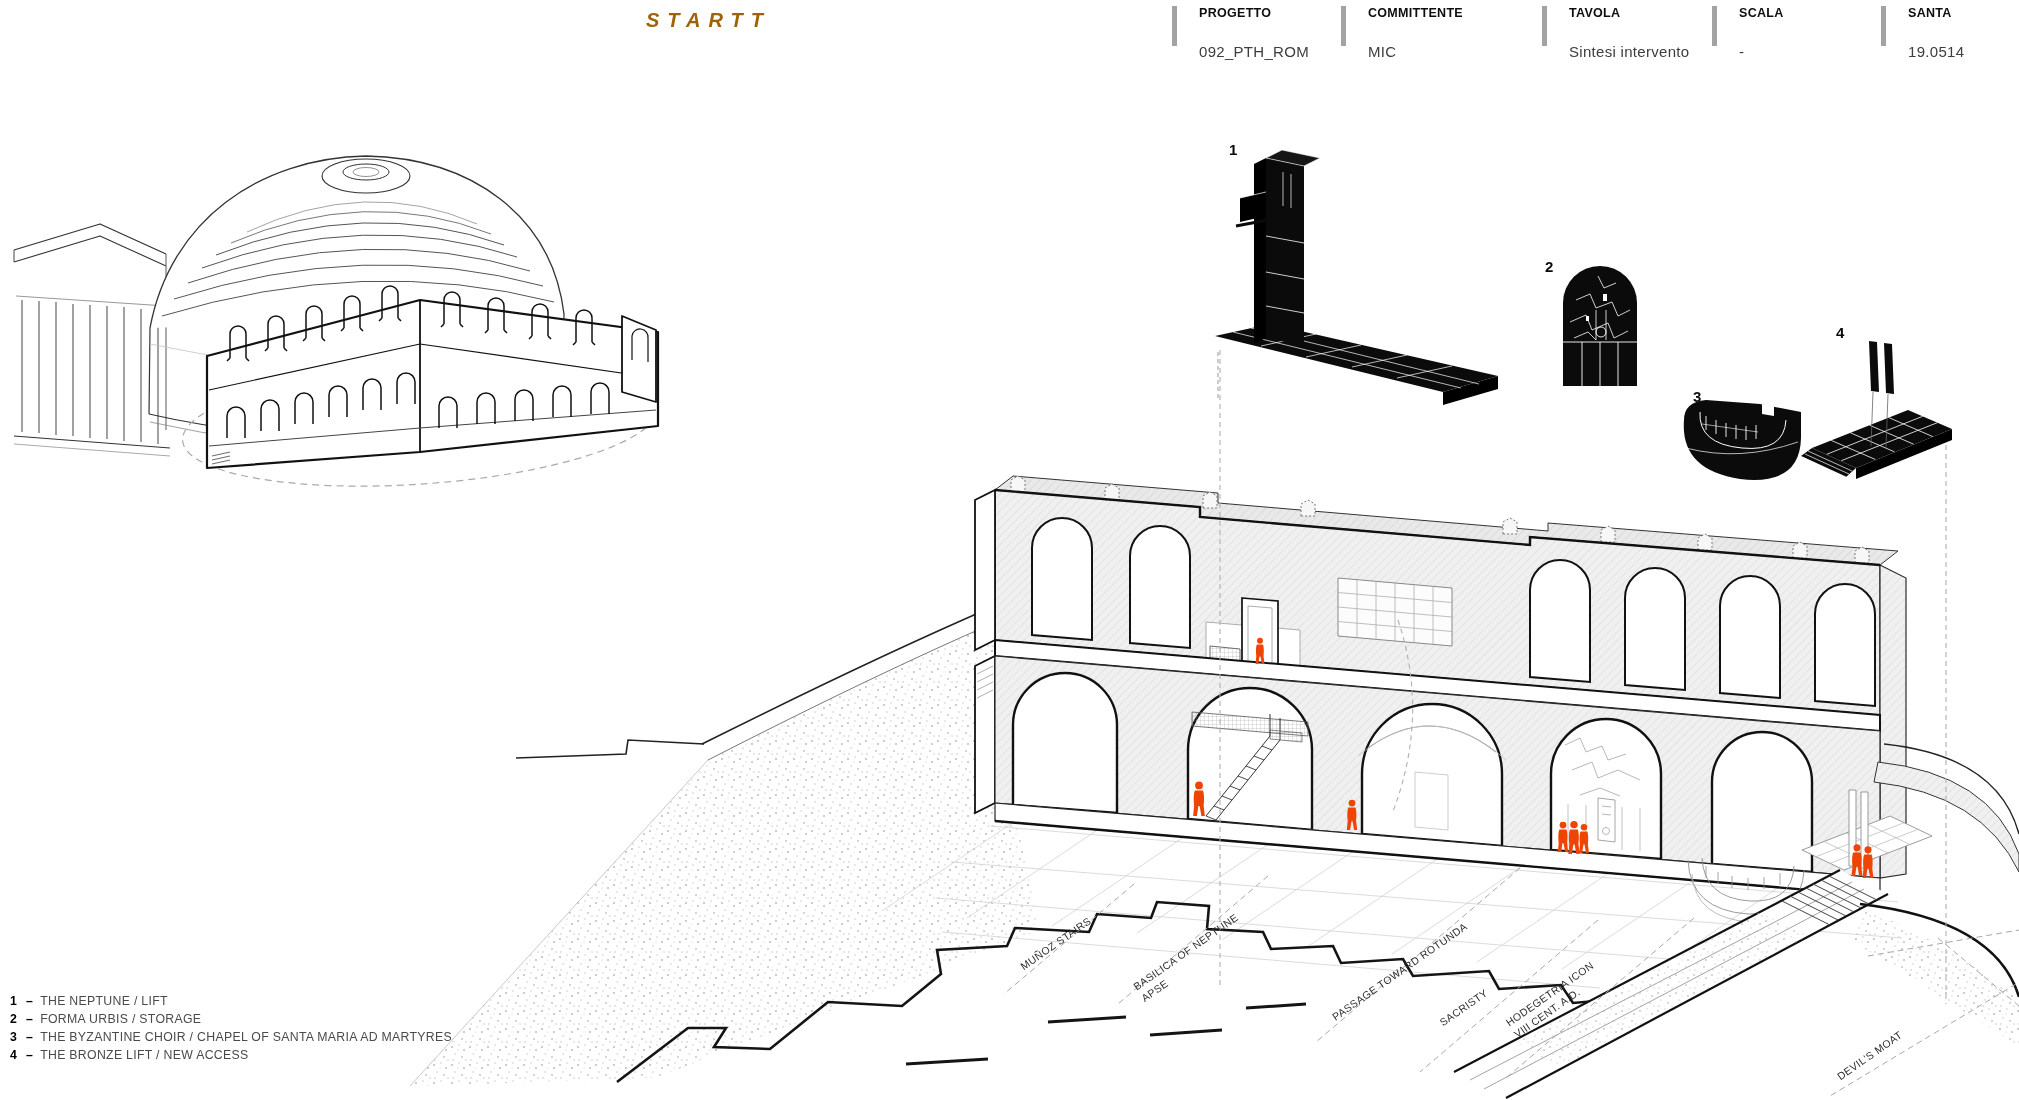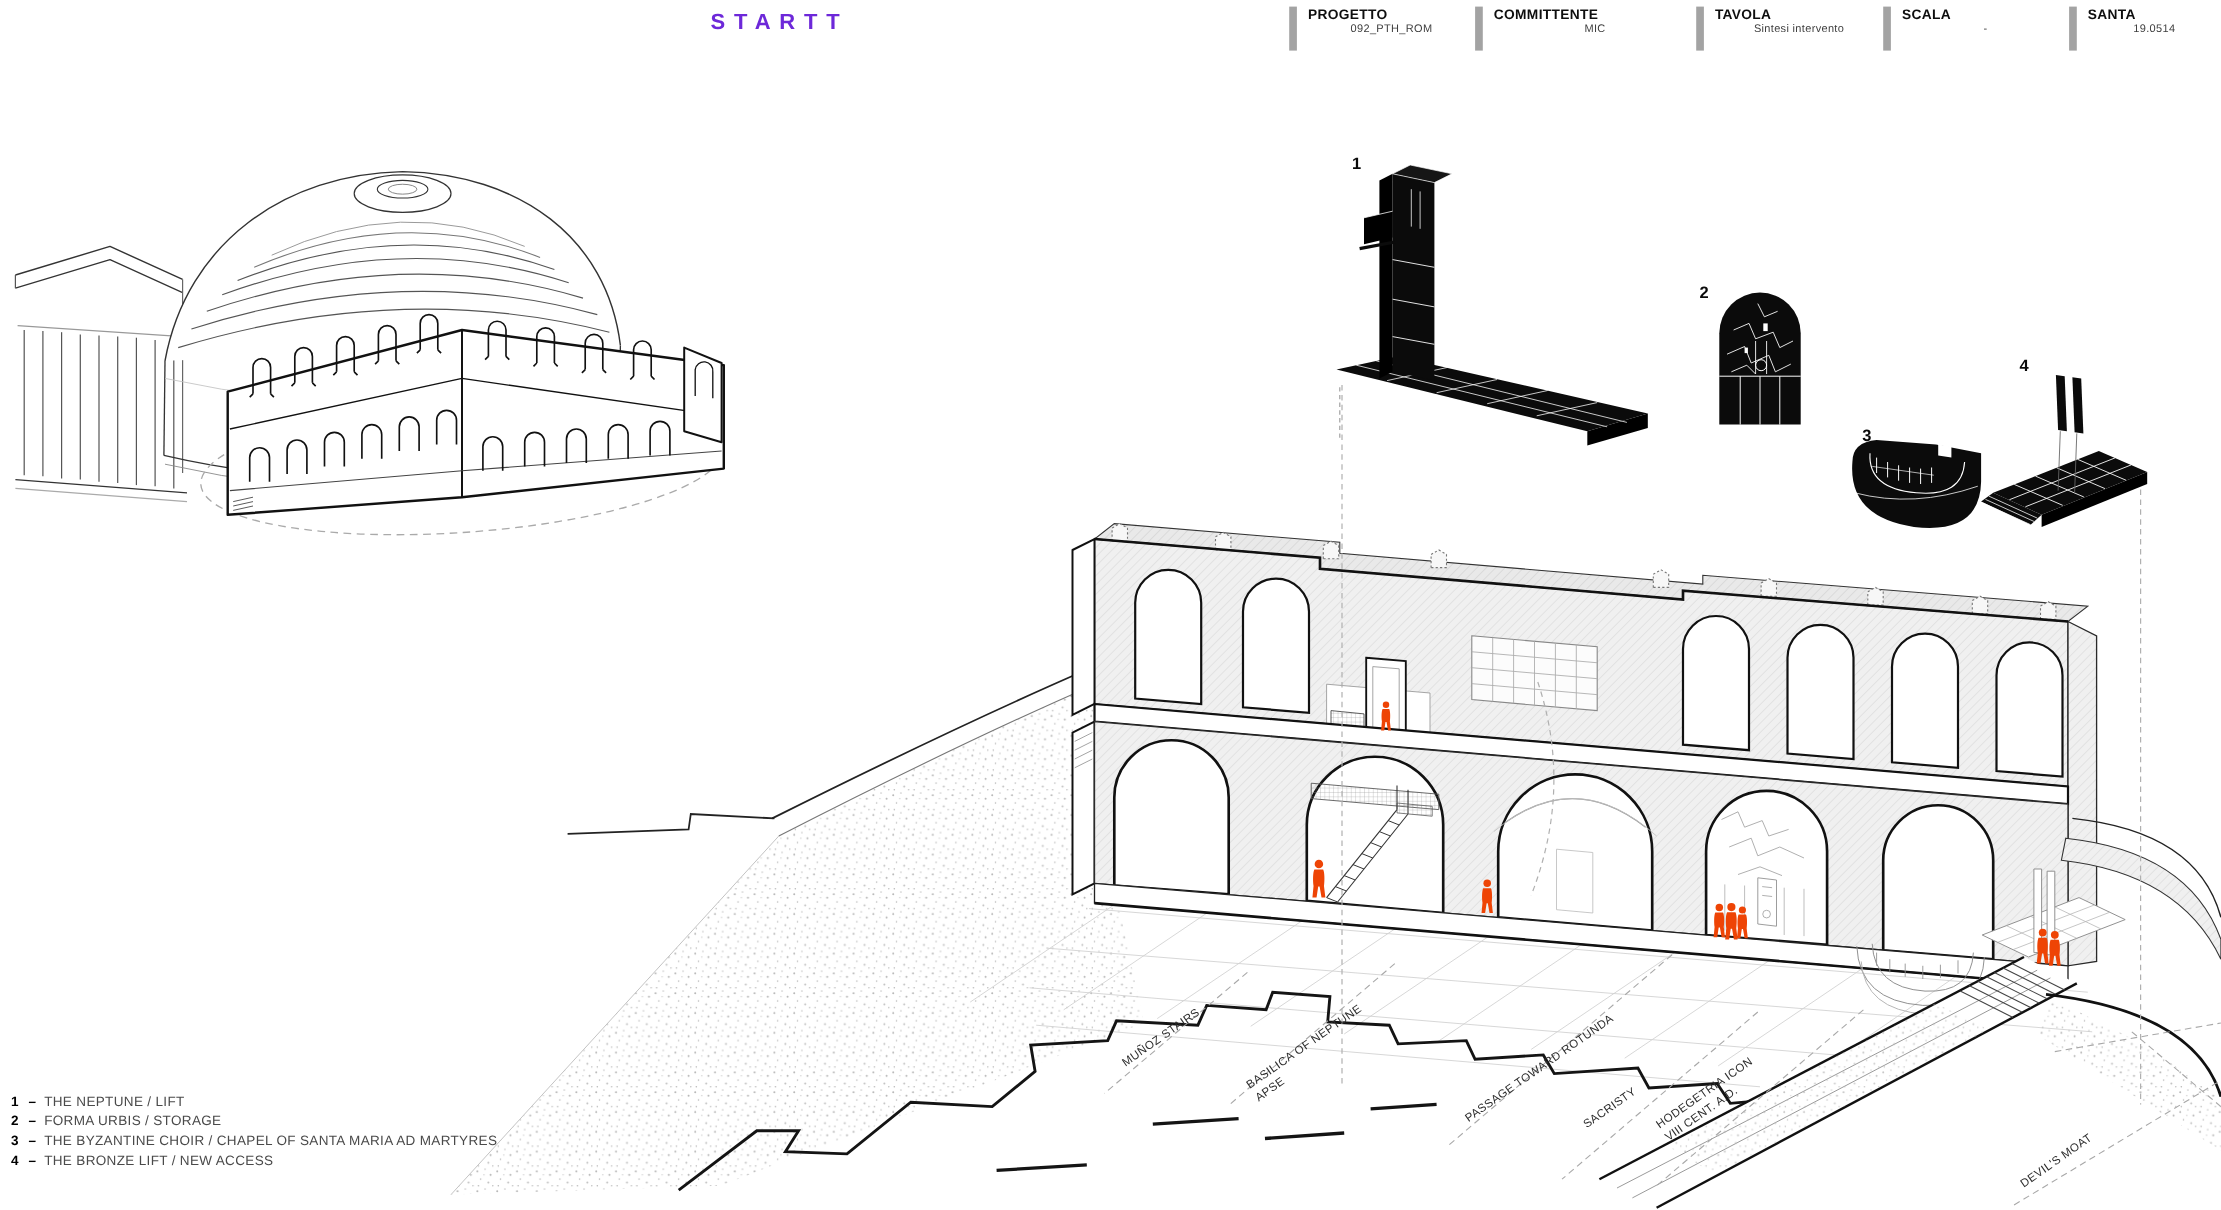--- a/index.html
+++ b/index.html
@@ -1,22 +1,22 @@
 <!DOCTYPE html>
 <html><head>
 <meta charset="utf-8">
 <style>
   html,body{margin:0;padding:0;background:#fff;font-family:"Liberation Sans",sans-serif;}
   .page{position:relative;width:2019px;height:1100px;background:#fff;overflow:hidden;}
   
-  .logo{position:absolute;left:646px;top:9px;font-size:20px;font-weight:800;letter-spacing:8px;color:#6d28d9;}
+  .logo{position:absolute;left:646px;top:9px;font-size:20px;font-weight:800;letter-spacing:8px;color:#a16207;font-style:italic;}
   .titleblock{position:absolute;left:1172px;top:6px;display:flex;height:40px;}
-  .tb-col{border-left:7px solid #a3a3a3;padding-left:10px;box-sizing:border-box;}
+  .tb-col{border-left:5px solid #a3a3a3;padding-left:22px;box-sizing:border-box;}
   .tb-label{font-size:12.5px;font-weight:700;color:#0e0e0e;letter-spacing:.3px;}
-  .tb-value{font-size:10px;color:#3d3d3d;margin-top:1px;letter-spacing:.3px;text-align:center;}
+  .tb-value{font-size:15px;color:#3d3d3d;margin-top:23px;letter-spacing:.3px;}
   
   .legend{position:absolute;left:10px;top:994px;}
   .legend-row{display:flex;gap:7px;height:18px;font-size:12.3px;letter-spacing:.3px;color:#4a4a4a;align-items:baseline;}
   .legend-num{font-weight:700;color:#000;min-width:9px;}
   .legend-sep{font-weight:700;color:#000;}
   
   .site-label{position:absolute;transform:translate(-50%,-50%) rotate(-35deg);font-size:10.5px;letter-spacing:.4px;color:#2d2d2d;white-space:nowrap;line-height:1.3;}
   .callout-num{position:absolute;font-size:15px;font-weight:700;color:#0a0a0a;}
   svg{position:absolute;left:0;top:0;}
 </style>

